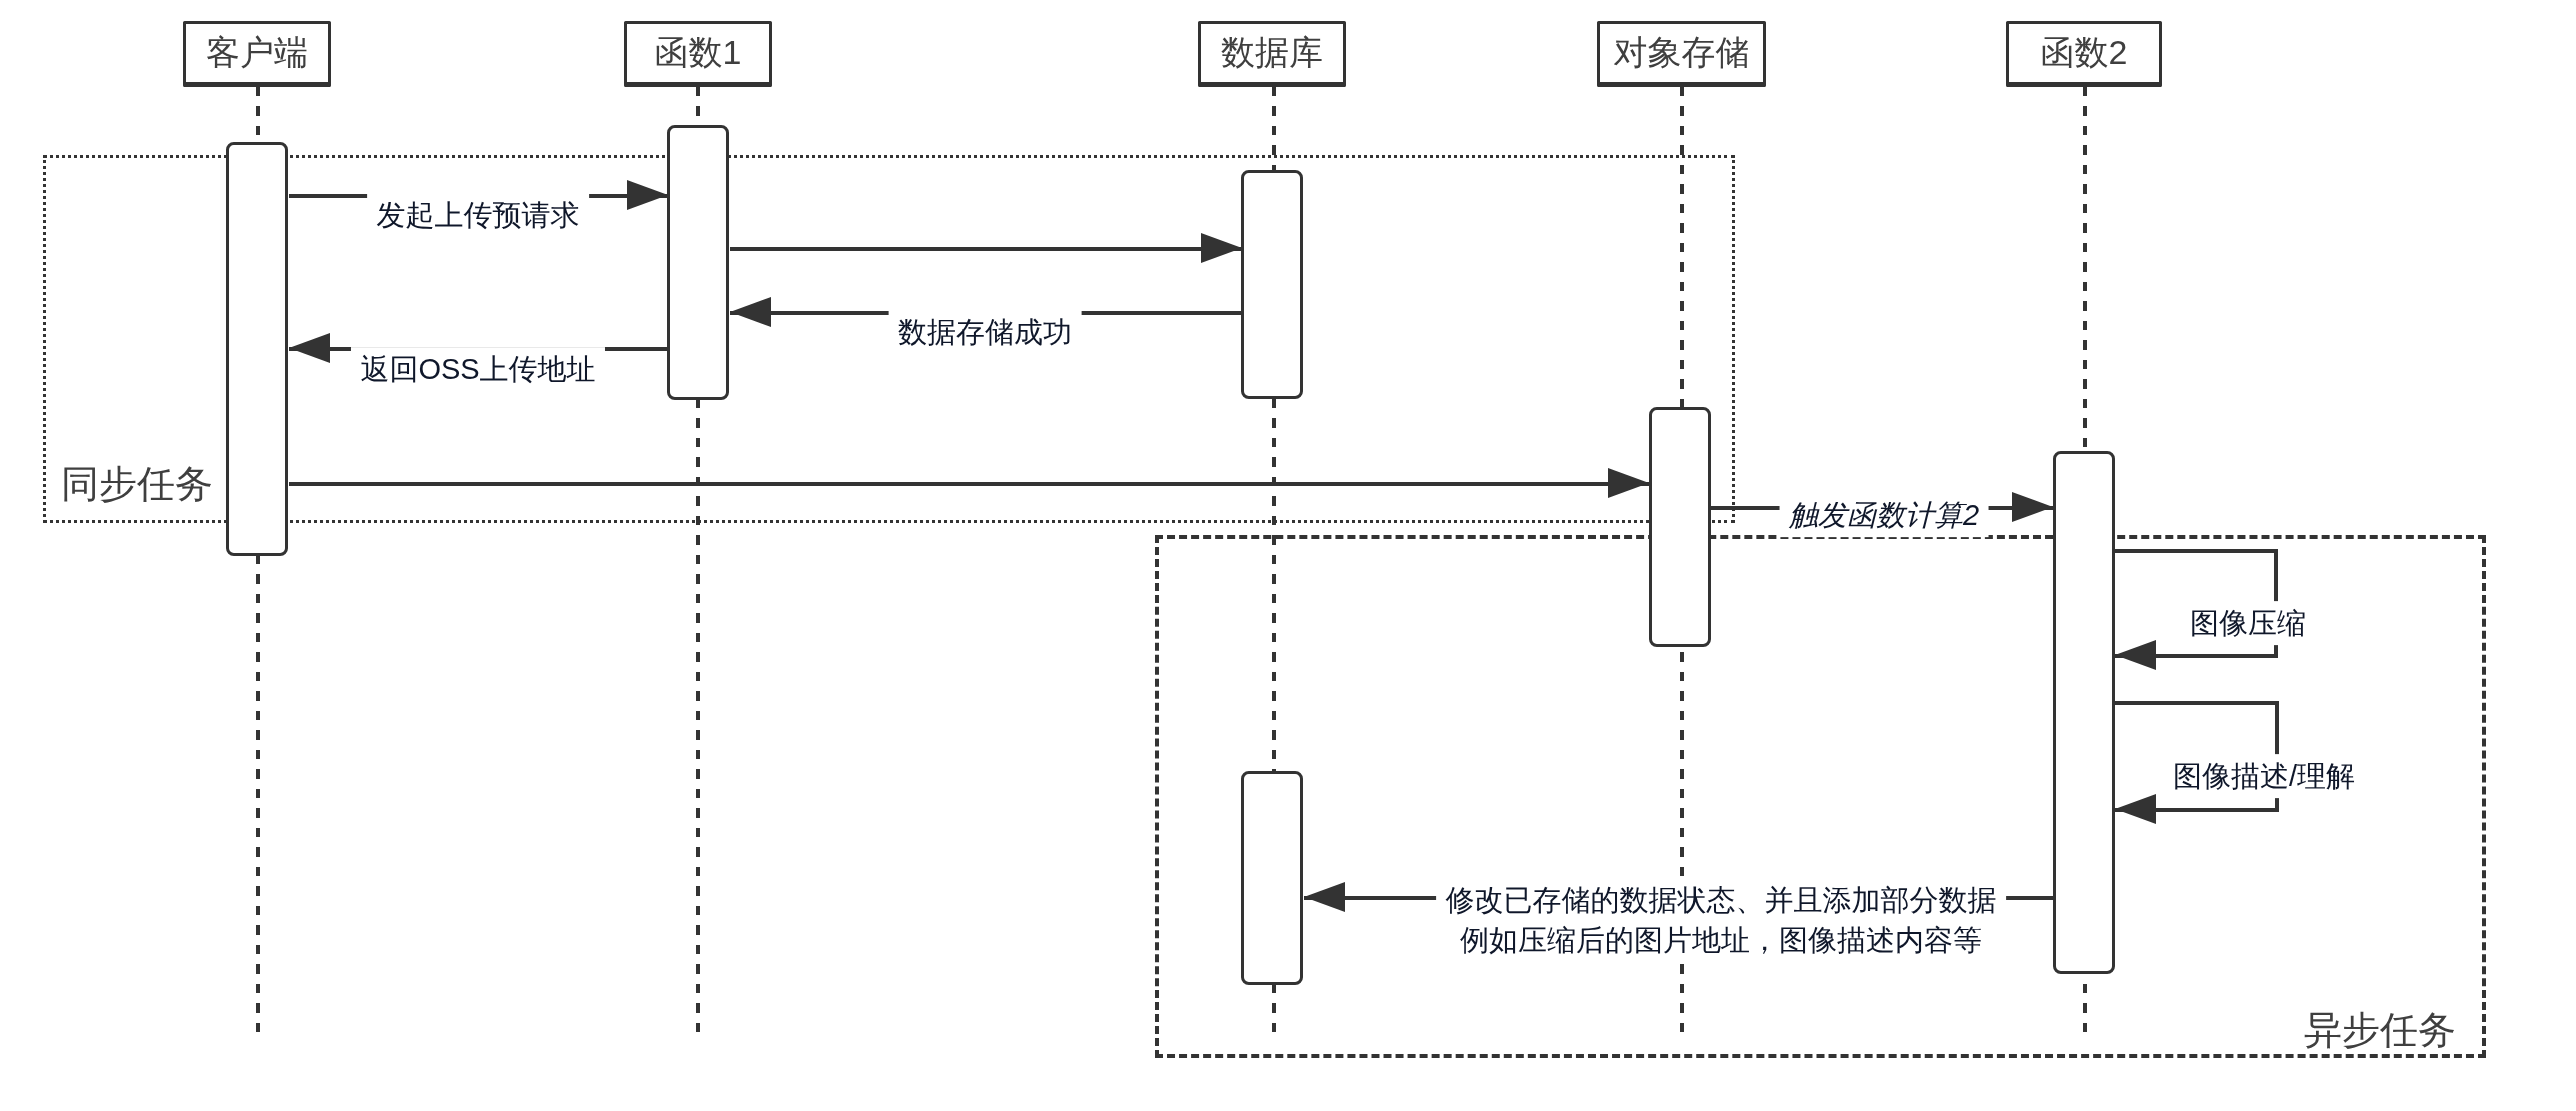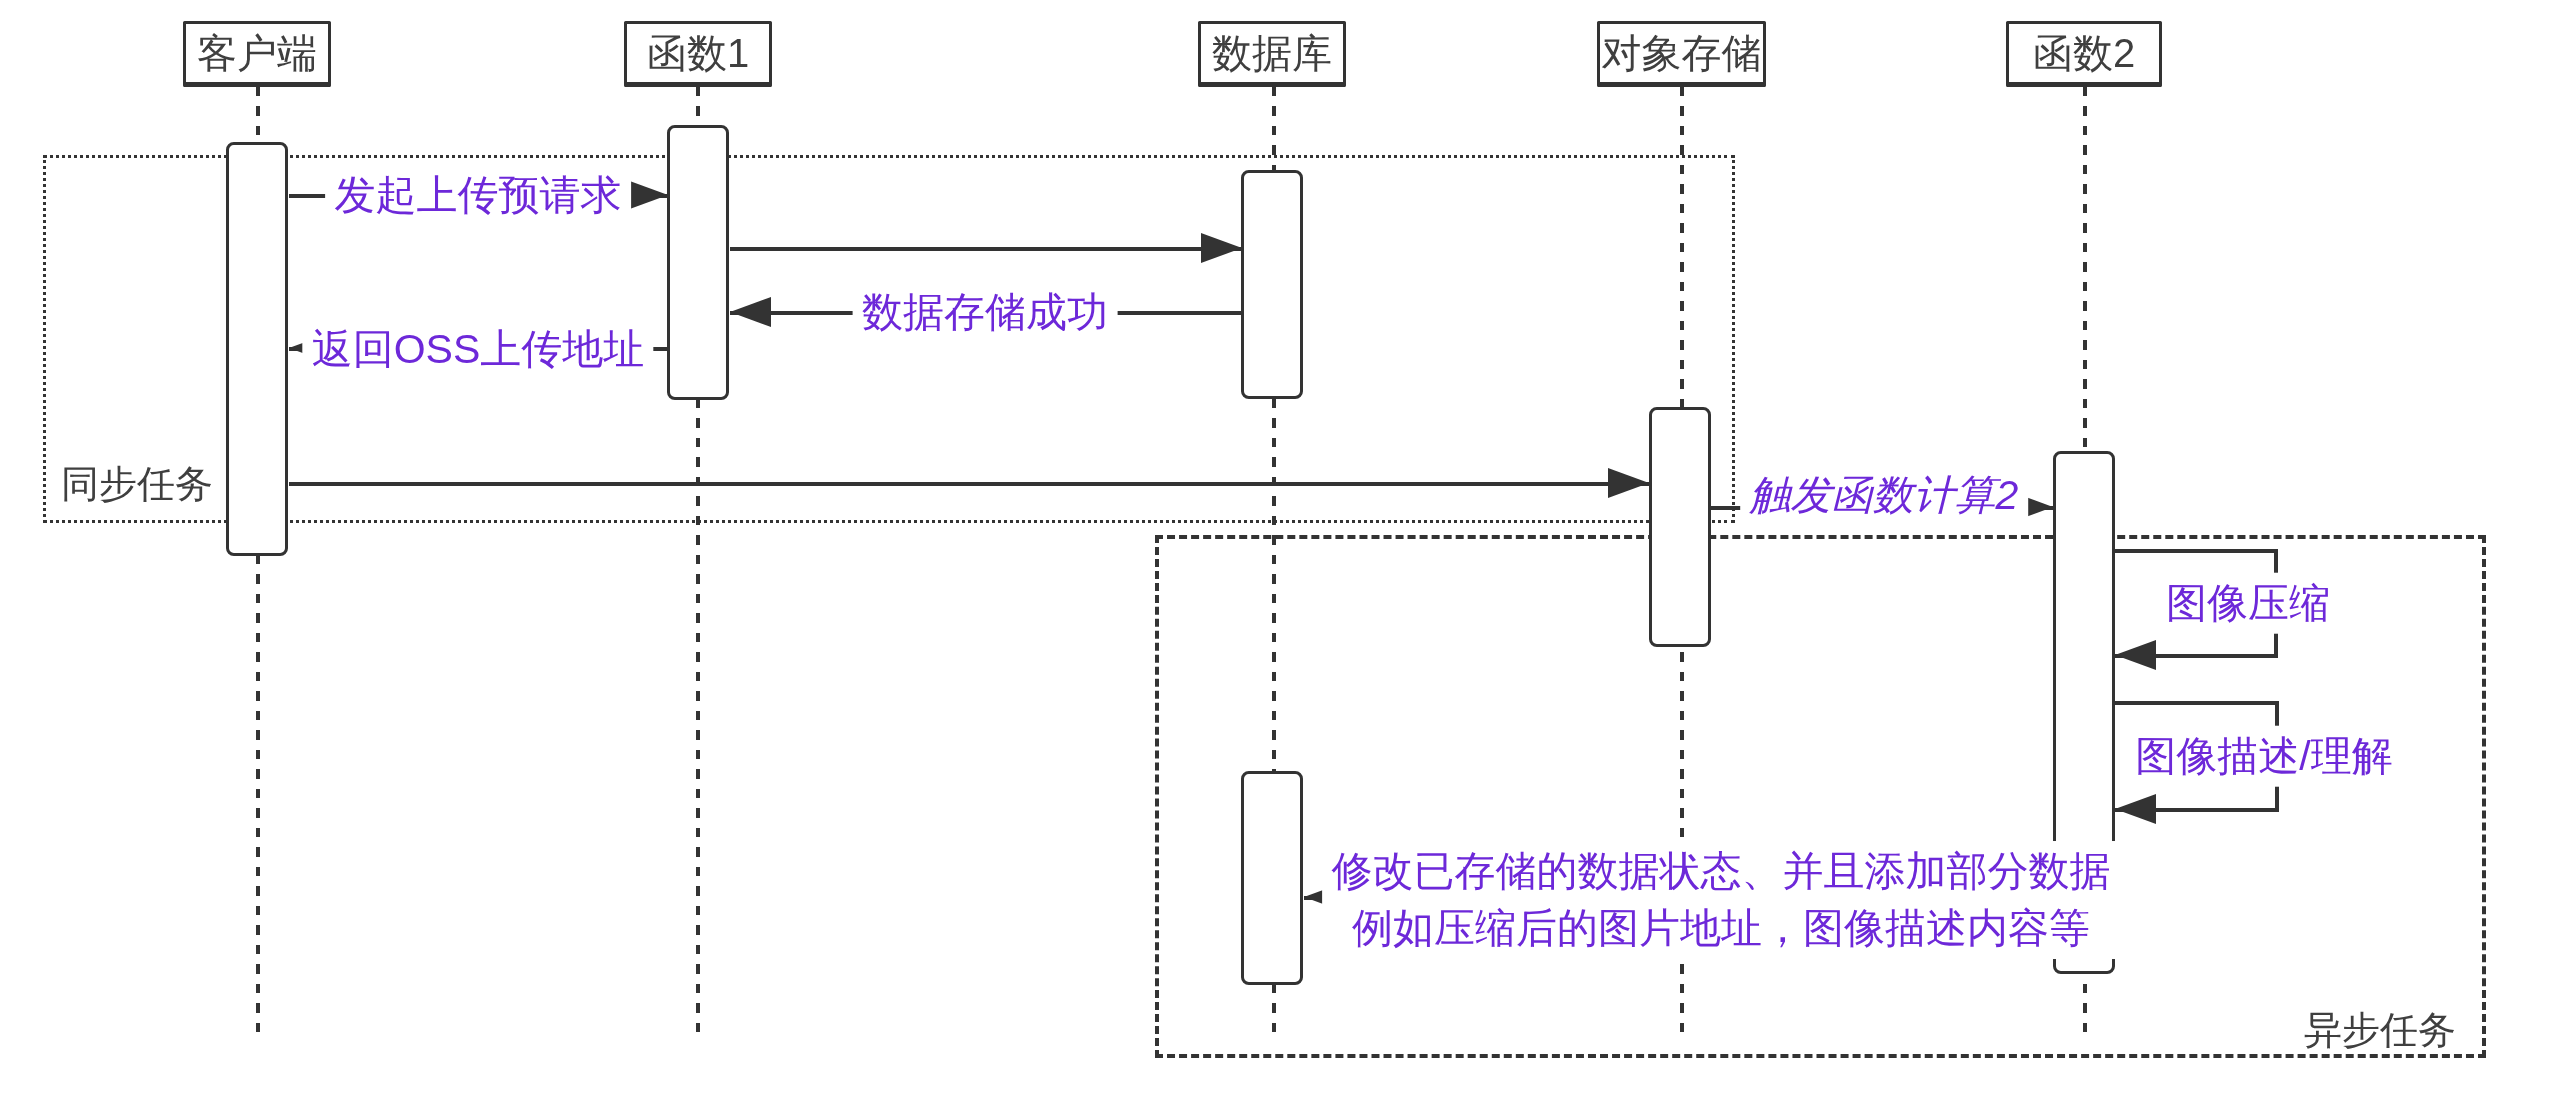--- a/index.html
+++ b/index.html
@@ -21,21 +21,21 @@
     position: absolute;
     top: 21px;
     height: 66px;
     box-sizing: border-box;
     border: 3.9px solid #333333;
     border-bottom-width: 5.5px;
     background: #ffffff;
     display: flex;
     align-items: center;
     justify-content: center;
-    font-size: 40px;
+    font-size: 34px;
     z-index: 3;
     border-radius: 1.6px;
   }
   
   .lifeline {
     position: absolute;
     top: 87px;
     height: 945px;
     width: 3.9px;
     background: repeating-linear-gradient(to bottom, #333333 0px, #333333 9.4px, transparent 9.4px, transparent 19.5px);
@@ -90,26 +90,27 @@
     z-index: 4;
   }
   .arrow-r { border-left: 41px solid #333333; }
   .arrow-l { border-right: 41px solid #333333; }
   
   .mlabel {
     position: absolute;
     transform: translate(-50%, -50%);
     background: #ffffff;
     padding: 1.6px 9.4px;
-    font-size: 41px;
+    font-size: 29px;
     line-height: 1.4;
     white-space: nowrap;
     text-align: center;
-    color: #6d28d9;
+    color: #0f172a;
     z-index: 5;
+    margin-top: 20px;
   }
 </style>
 </head>
 <body>
 
 <div id="canvas">
 
   <div class="lifeline" style="left:256px;"></div>
   <div class="lifeline" style="left:696px;"></div>
   <div class="lifeline" style="left:1272px;"></div>

